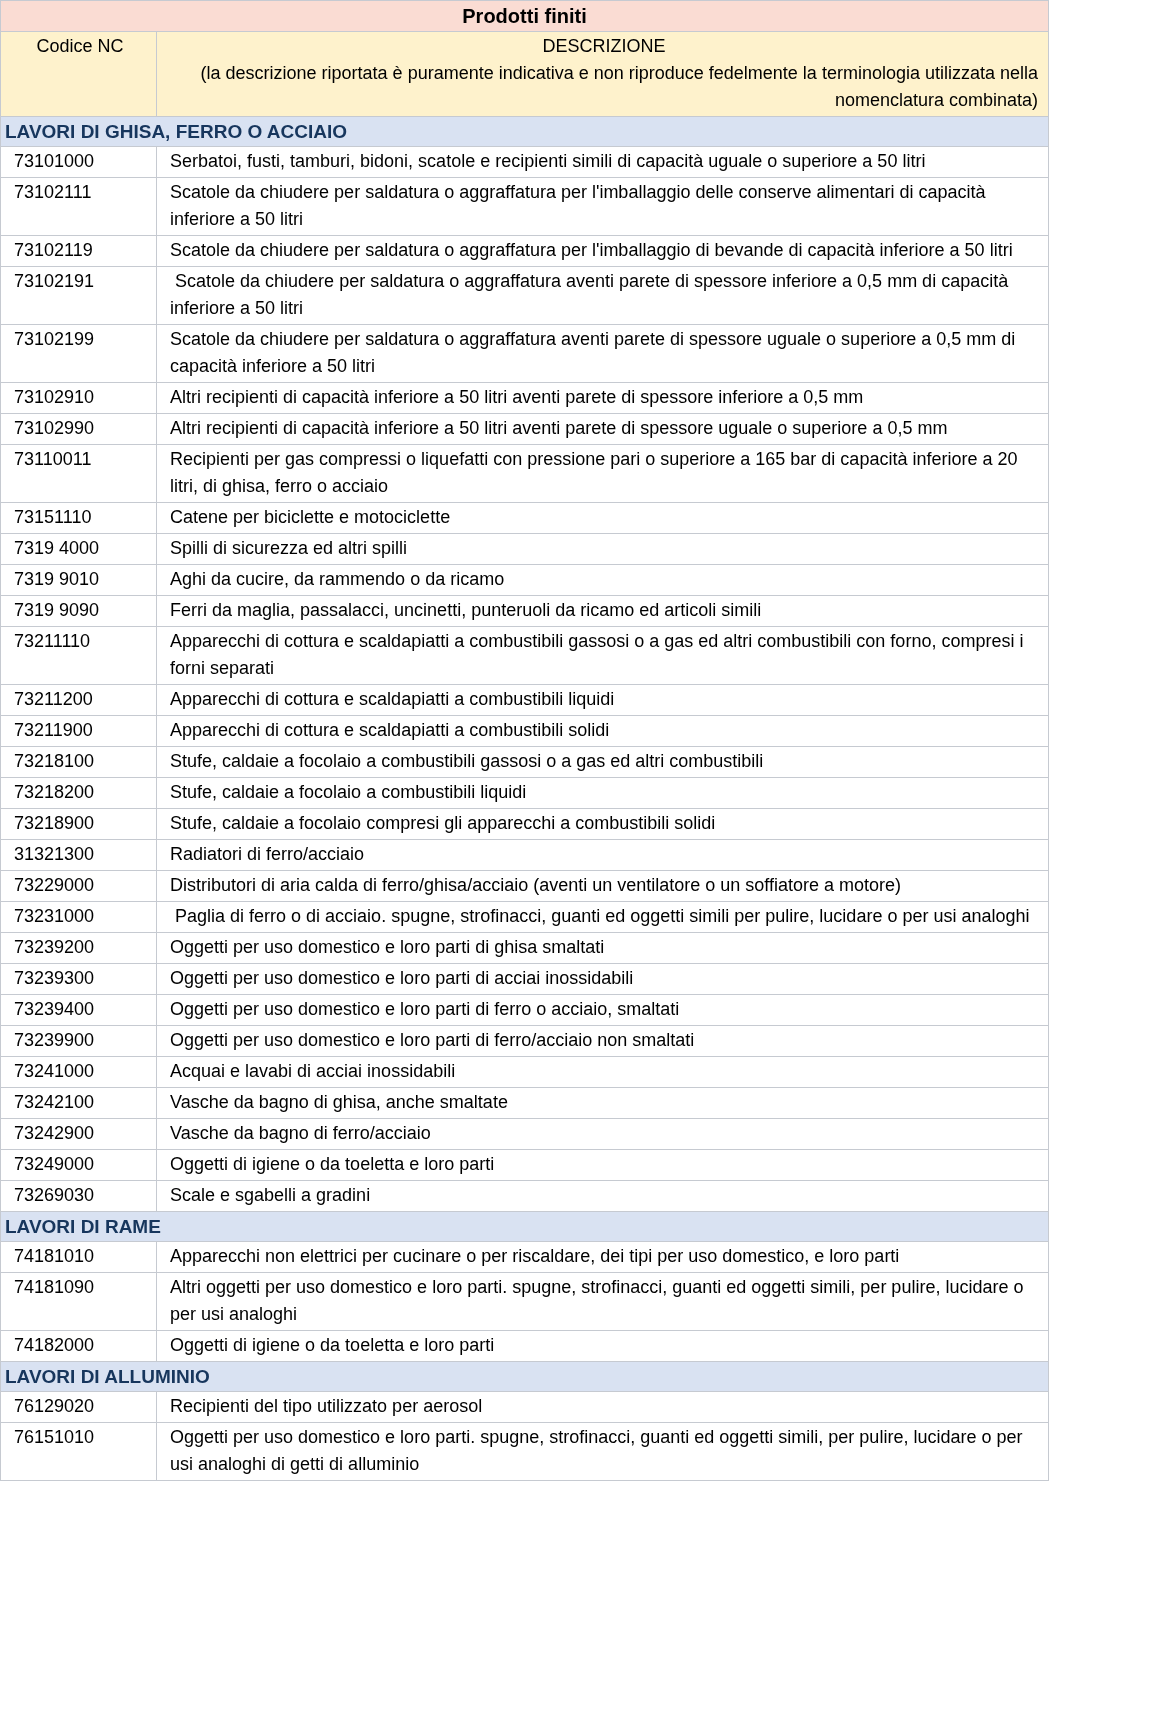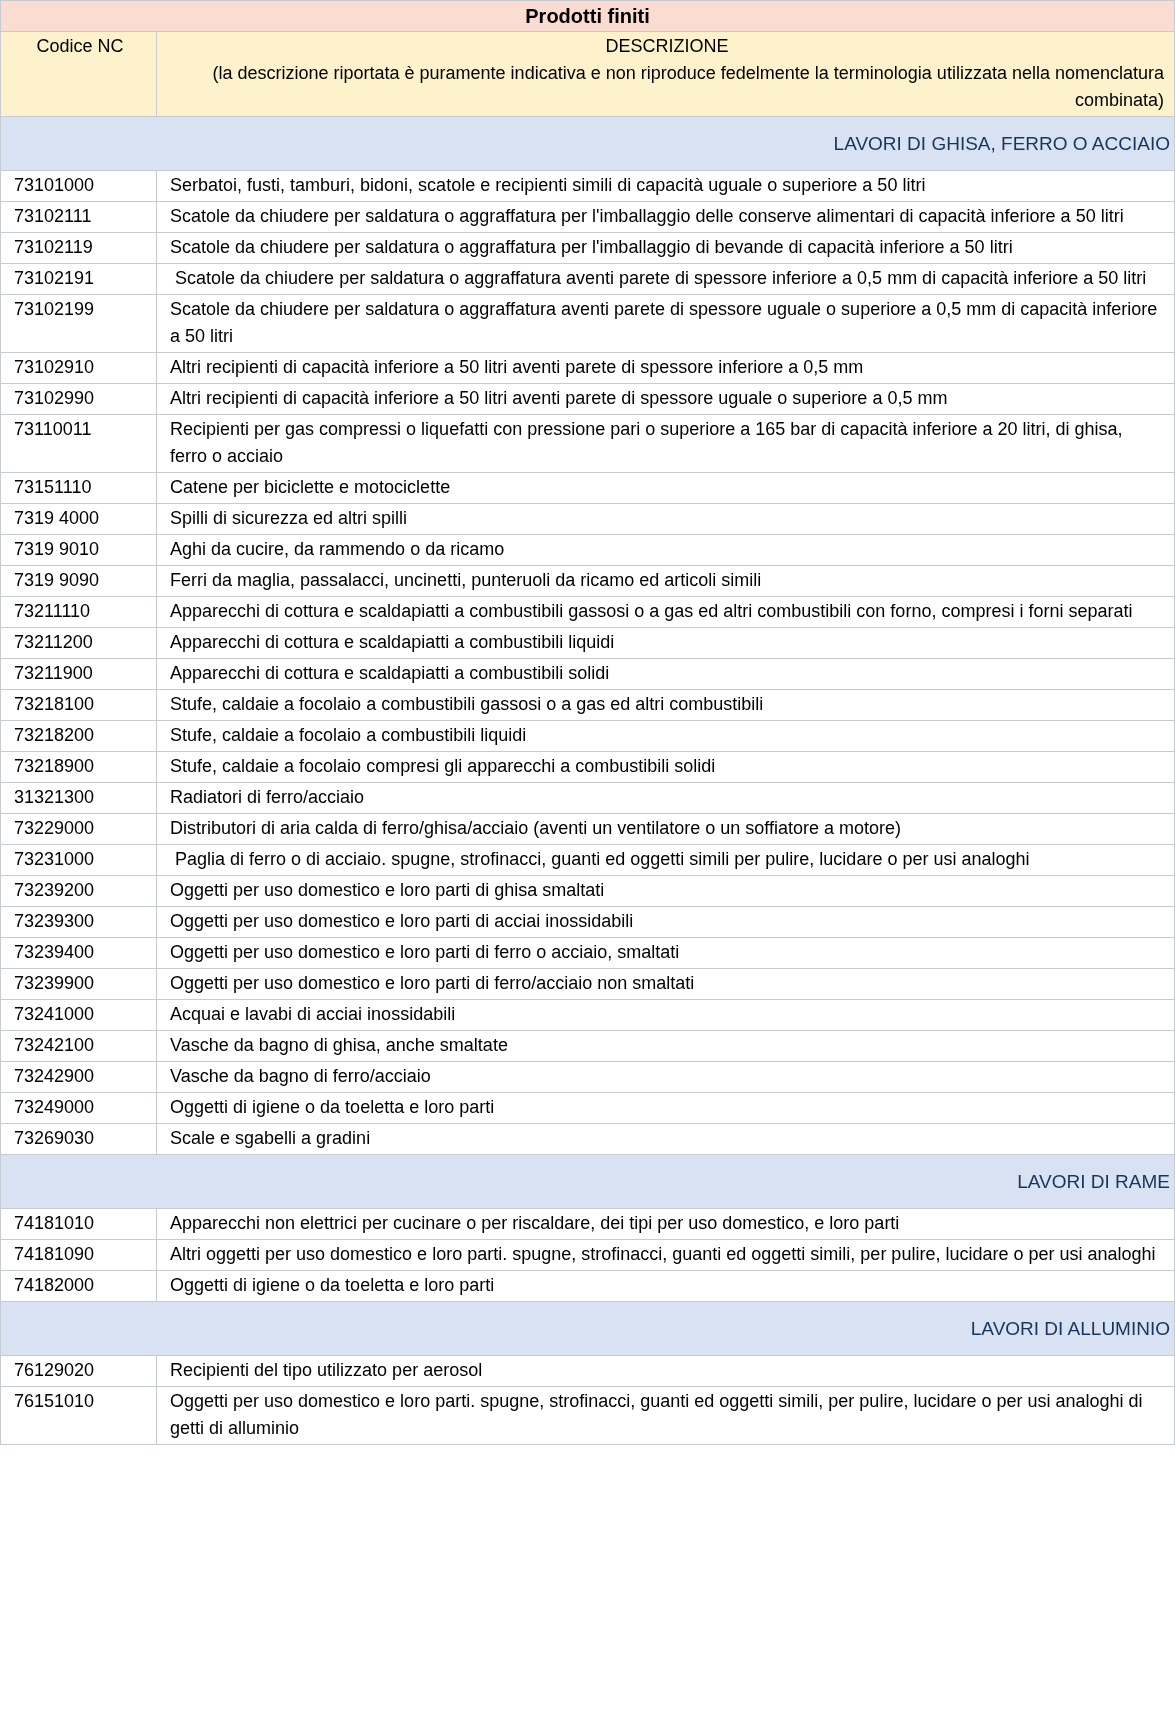--- a/index.html
+++ b/index.html
@@ -2,21 +2,21 @@
 <html style="--title-bg: #fadcd3; --header-bg: #fef2cc; --section-bg: #d9e2f2; --section-text: #17365d; --border: #c6cad1;"><head>
 <meta charset="utf-8">
 <style>
   * { box-sizing: border-box; }
   html, body { margin: 0; padding: 0; background: #ffffff; }
   body {
     width: 1175px;
     font-family: "Liberation Sans", sans-serif;
     color: #000000;
   }
-  .doc { width: 1175px; }
+  .doc { width: 1049px; }
   table.products {
     width: 100%;
     border-collapse: collapse;
     table-layout: fixed;
   }
   table.products col.c-code { width: 156px; }
   table.products td {
     border: 1px solid var(--border, #c6cad1);
     font-size: 18px;
     line-height: 27px;
@@ -35,25 +35,25 @@
   tr.col-header-row td {
     background: var(--header-bg, #fef2cc);
     text-align: center;
     vertical-align: top;
     margin-top: 16px;
   }
   tr.col-header-row td .hdr-note { text-align: right; }
   tr.section-row td {
     background: var(--section-bg, #d9e2f2);
     color: var(--section-text, #17365d);
-    text-align: right;
-    font-weight: normal;
+    text-align: left;
+    font-weight: bold;
     font-size: 19px;
     line-height: 27px;
-    padding: 13px 4px;
+    padding: 1px 4px;
   }
   td.code {
     vertical-align: bottom;
     white-space: nowrap;
     padding-left: 15px;
   }
   td.desc {
     white-space: pre-wrap;
   }
 </style>

